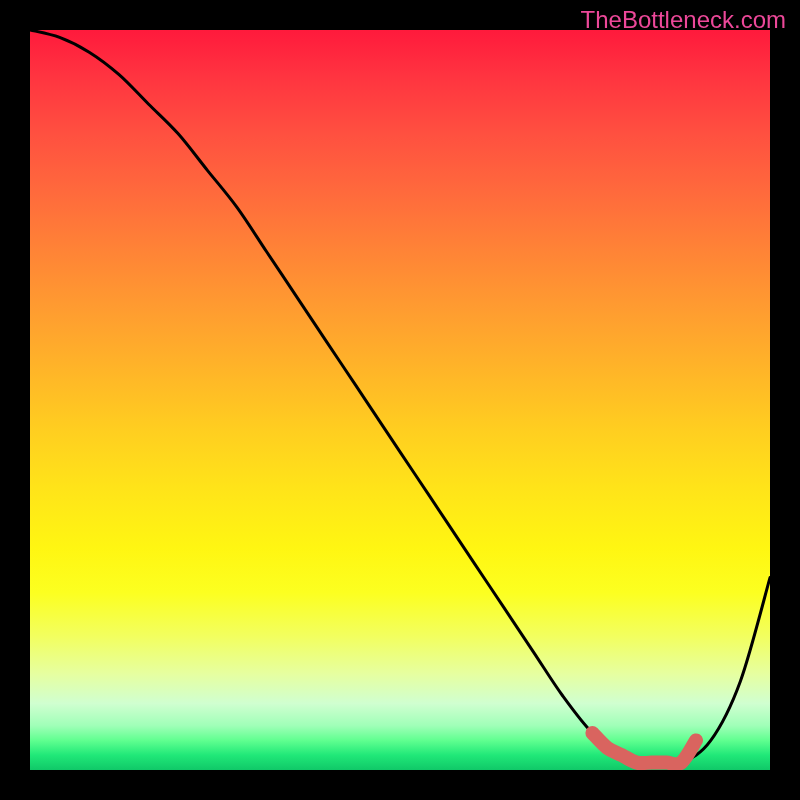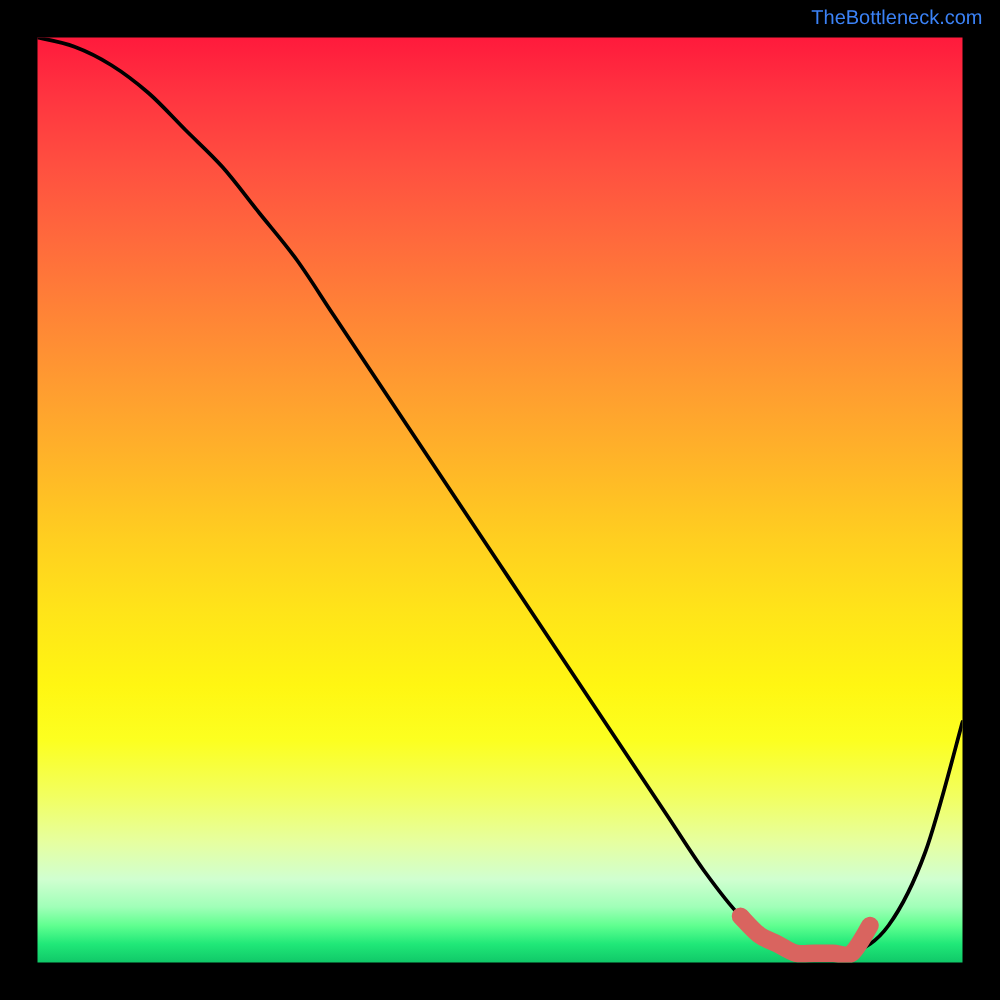--- a/index.html
+++ b/index.html
@@ -1,17 +1,17 @@
 <!DOCTYPE html>
 <html><head>
 <meta charset="utf-8">
 <style>
   * { margin: 0; padding: 0; box-sizing: border-box; }
   body { width: 800px; height: 800px; background: #000; position: relative; font-family: Arial, sans-serif; }
-  .watermark { position: absolute; top: 6px; right: 14px; color: #3b82f6; font-size: 16px; font-weight: 500; z-index: 10; }
+  .watermark { position: absolute; top: 6px; right: 14px; color: #ec4899; font-size: 24px; font-weight: 500; z-index: 10; }
   .plot-area { position: absolute; top: 30px; left: 30px; width: 740px; height: 740px; }
   .gradient-bg { position: absolute; inset: 0; background: linear-gradient(to bottom,
       #ff1a3c 0%,
       #ff3340 6%,
       #ff5040 14%,
       #ff6a3c 22%,
       #ff8436 30%,
       #ff9d30 38%,
       #ffb528 46%,
       #ffce20 54%,

